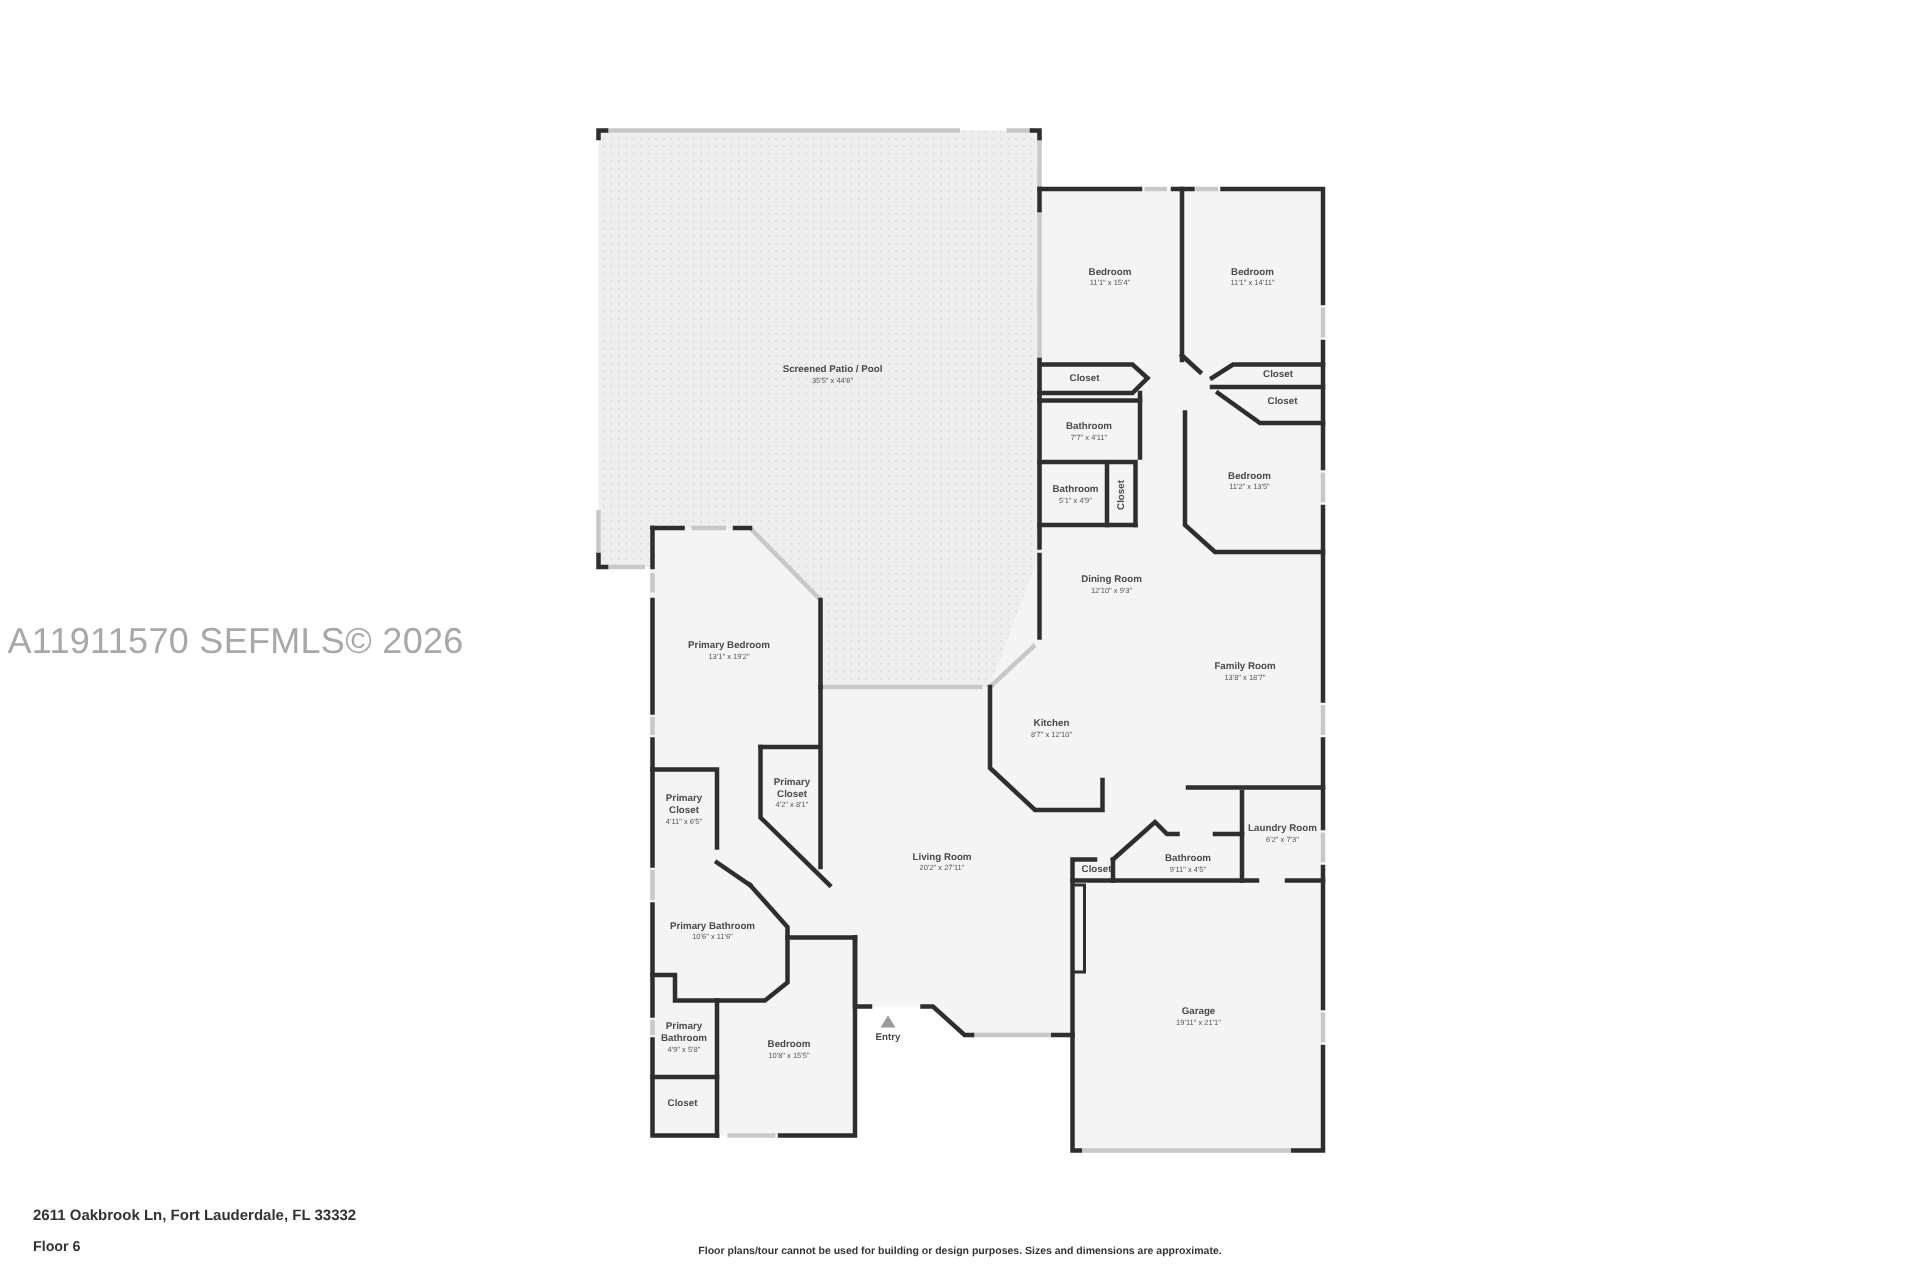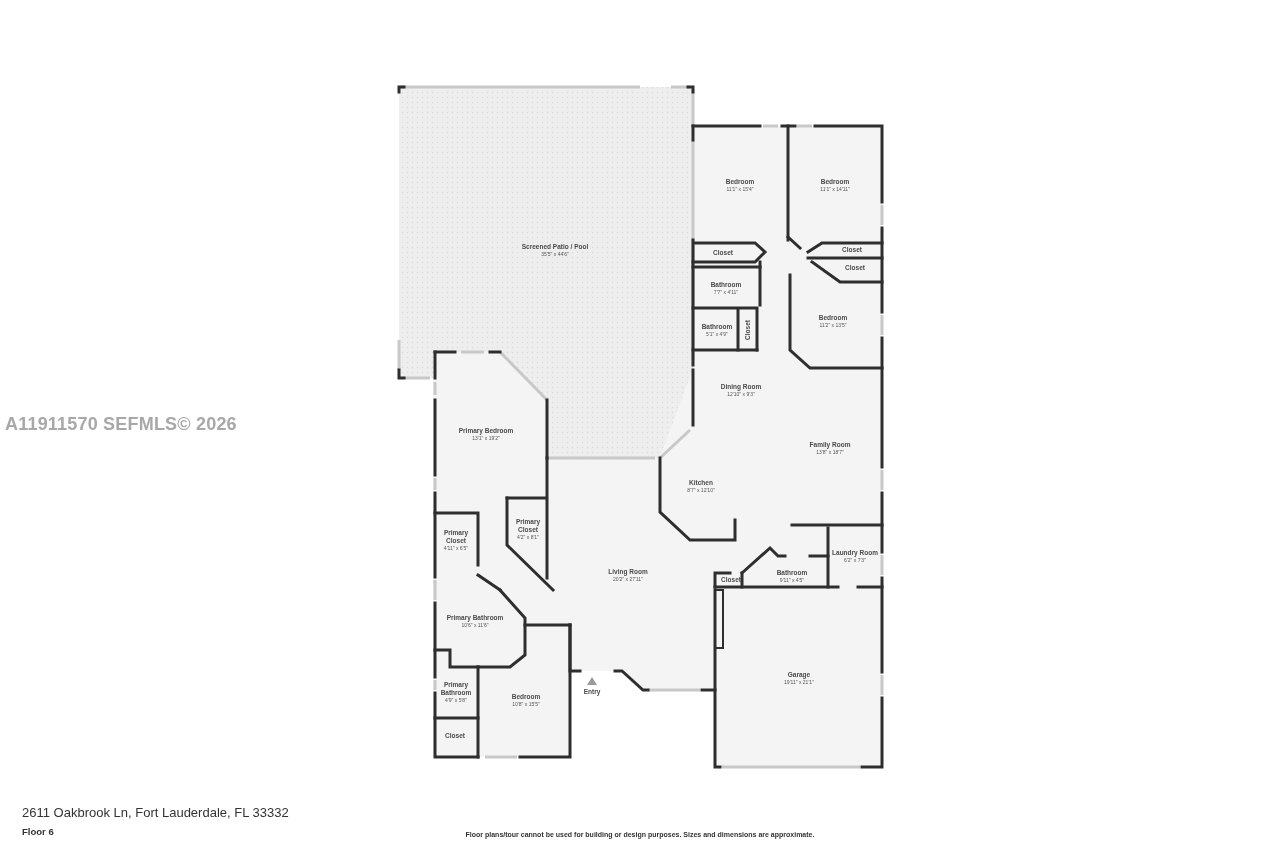--- a/index.html
+++ b/index.html
@@ -1,22 +1,22 @@
 <!DOCTYPE html>
 <html><head>
 <meta charset="utf-8">
 <style>
   html, body { margin: 0; padding: 0; background: #ffffff; }
   body { width: 1280px; height: 853px; position: relative; overflow: hidden; font-family: "Liberation Sans", sans-serif; }
   .plan { position: absolute; left: 0; top: 0; width: 1280px; height: 853px; }
   .room-label { position: absolute; transform: translateX(-50%); text-align: center; color: #4a4a4a; white-space: nowrap; }
   .room-name { font-size: 6.5px; font-weight: bold; line-height: 8px; }
   .room-dim { font-size: 5px; line-height: 6px; color: #555; }
-  .watermark { position: absolute; left: 5px; top: 414px; font-size: 18px; color: #a8a8a8; letter-spacing: 0.2px; font-weight: bold; }
-  .address { position: absolute; left: 22px; top: 805px; font-size: 13px; font-weight: normal; color: #333; }
+  .watermark { position: absolute; left: 5px; top: 414px; font-size: 24px; color: #a8a8a8; letter-spacing: 0.2px; }
+  .address { position: absolute; left: 22px; top: 805px; font-size: 10px; font-weight: bold; color: #333; }
   .floor { position: absolute; left: 22px; top: 826px; font-size: 9.5px; font-weight: bold; color: #333; }
   .disclaimer { position: absolute; left: 0; width: 1280px; text-align: center; top: 831px; font-size: 7px; font-weight: bold; color: #333; }
   .entry-arrow { position:absolute; left:587px; top:677px; width:0; height:0; border-left:5px solid transparent; border-right:5px solid transparent; border-bottom:8px solid #9a9a9a; }
 </style>
 </head>
 <body>
 
 <svg class="plan" width="1280" height="853" viewBox="0 0 1280 853" xmlns="http://www.w3.org/2000/svg">
   <defs>
     <pattern id="dots" width="5" height="5" patternUnits="userSpaceOnUse">

